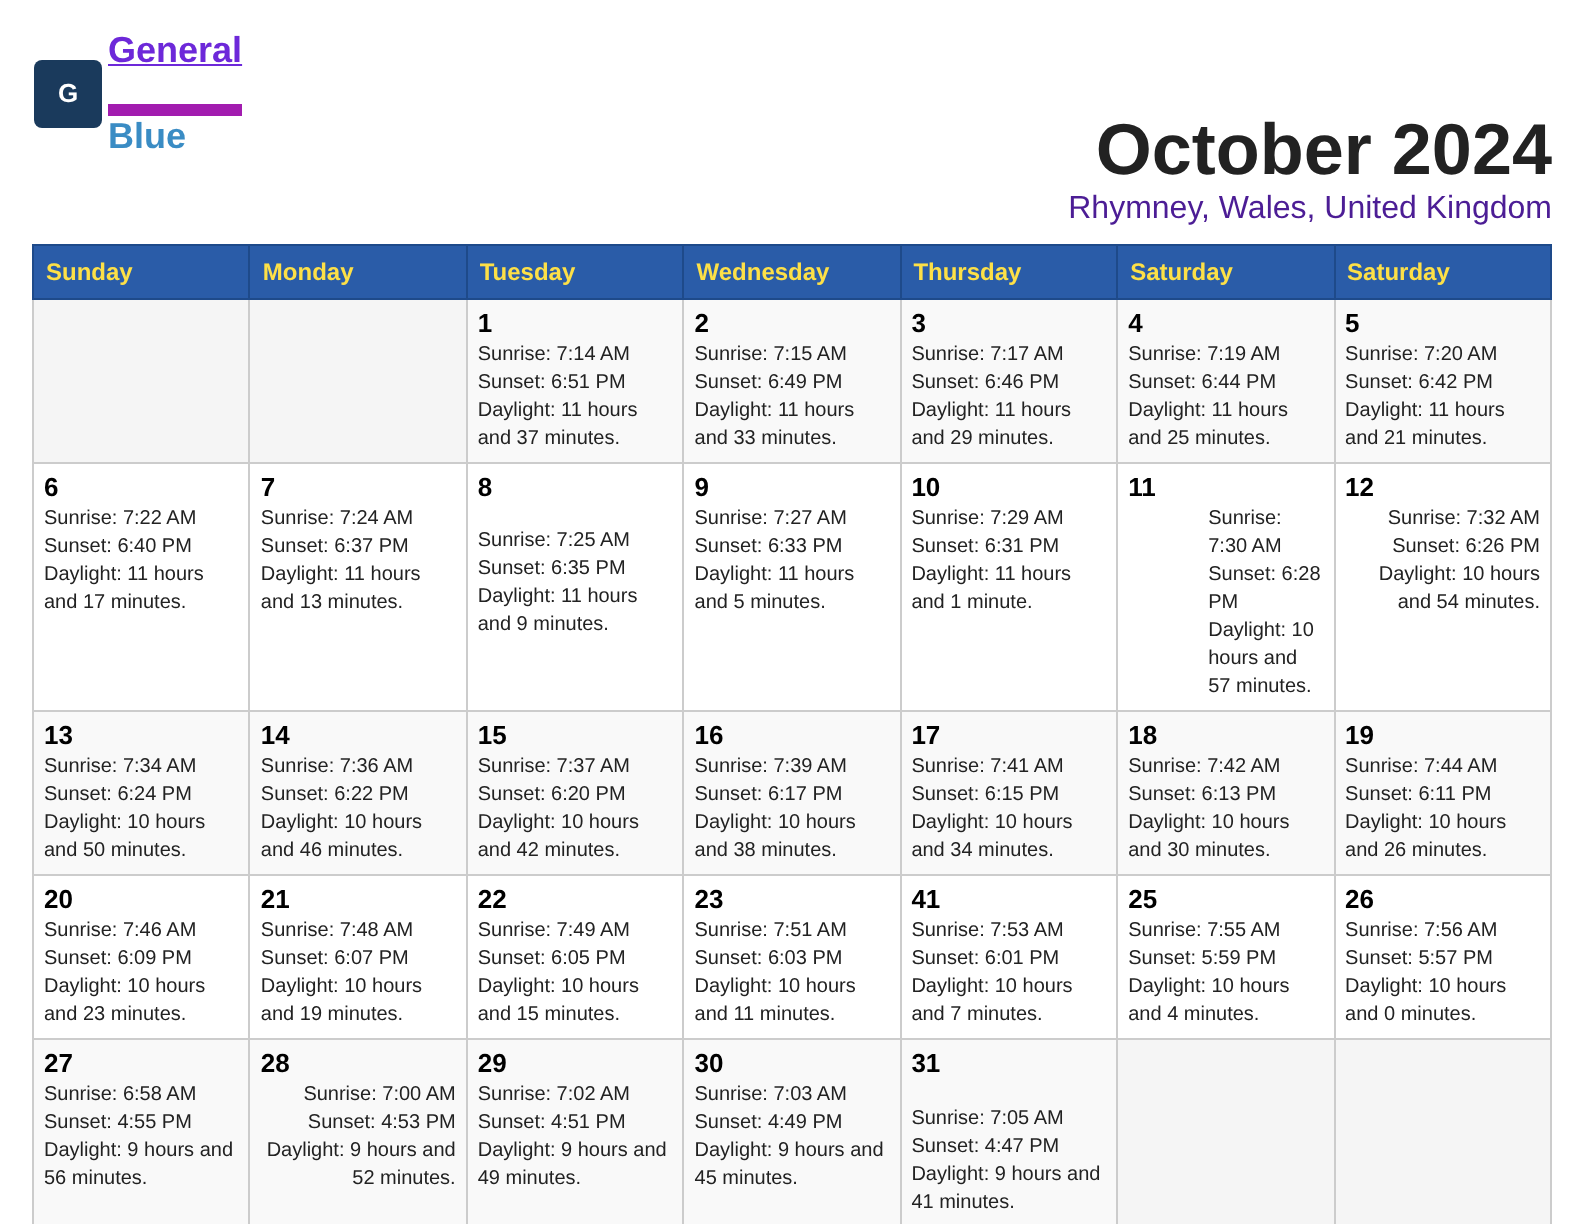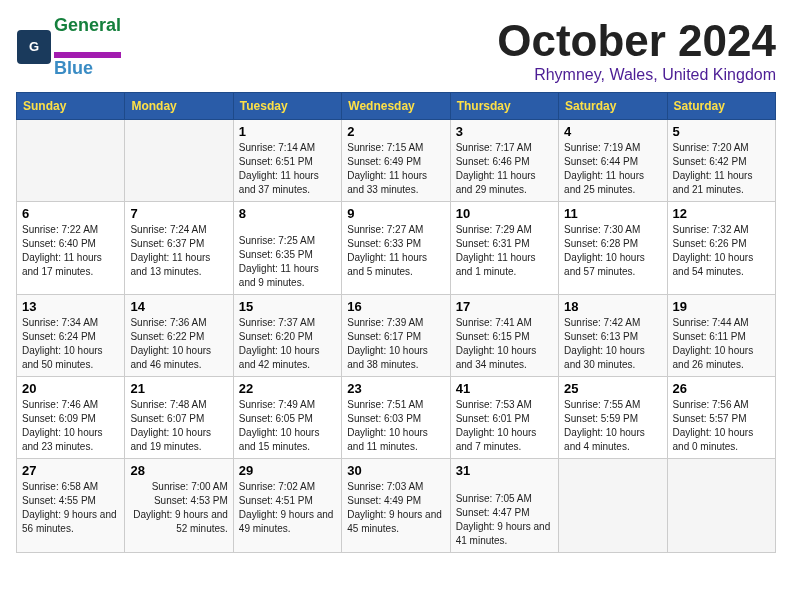--- a/index.html
+++ b/index.html
@@ -18,23 +18,24 @@
     }
     .logo {
       display: flex;
       flex-direction: column;
       align-items: flex-start;
     }
     .title-area {
       text-align: right;
     }
     .cal-title {
-      font-size: 44px;
+      font-size: 36px;
       font-weight: bold;
       color: #222;
+      margin-top: 38px;
     }
     .cal-subtitle {
       font-size: 16px;
       color: #4c1d95;
     }
     table {
       width: 100%;
       border-collapse: collapse;
       font-size: 11px;
     }
@@ -81,21 +82,21 @@
 <div class="header-area">
   <div class="logo">
     <div style="display:flex;align-items:center;gap:2px;">
       <div style="position:relative;width:36px;height:36px;">
         <svg viewBox="0 0 36 36" width="36" height="36">
           <rect x="1" y="1" width="34" height="34" rx="4" fill="#1a3a5c"></rect>
           <text x="18" y="22" text-anchor="middle" fill="white" font-size="13" font-weight="bold" font-family="Arial">G</text>
         </svg>
       </div>
       <div>
-        <div style="font-size:18px;font-weight:bold;color:#15803d;line-height:1.1;">General</div>
+        <div style="font-size:18px;font-weight:bold;color:#6d28d9;line-height:1.1;text-decoration:underline;">General</div>
         <div style="font-size:18px;font-weight:bold;color:#3a8cc4;line-height:1.1;border-top:6px solid #a21caf;padding-top:1px;margin-top:16px;">Blue</div>
       </div>
     </div>
   </div>
   <div class="title-area">
     <div class="cal-title">October 2024</div>
     <div class="cal-subtitle">Rhymney, Wales, United Kingdom</div>
   </div>
 </div>
 
@@ -172,27 +173,27 @@
 Daylight: 11 hours and 5 minutes.</div>
         </td>
         <td>
           <span class="day-num">10</span>
           <div class="day-info" style="white-space: pre-line;">Sunrise: 7:29 AM
 Sunset: 6:31 PM
 Daylight: 11 hours and 1 minute.</div>
         </td>
         <td>
           <span class="day-num">11</span>
-          <div class="day-info" style="white-space: pre-line;">Sunrise: 7:30 AM
+          <div class="day-info" style="white-space: pre-line; margin-left: 40px;">Sunrise: 7:30 AM
 Sunset: 6:28 PM
 Daylight: 10 hours and 57 minutes.</div>
         </td>
         <td>
           <span class="day-num">12</span>
-          <div class="day-info" style="white-space: pre-line;">Sunrise: 7:32 AM
+          <div class="day-info" style="white-space: pre-line; text-align: right;">Sunrise: 7:32 AM
 Sunset: 6:26 PM
 Daylight: 10 hours and 54 minutes.</div>
         </td>
       </tr>
       <tr>
         <td>
           <span class="day-num">13</span>
           <div class="day-info" style="white-space: pre-line;">Sunrise: 7:34 AM
 Sunset: 6:24 PM
 Daylight: 10 hours and 50 minutes.</div>

